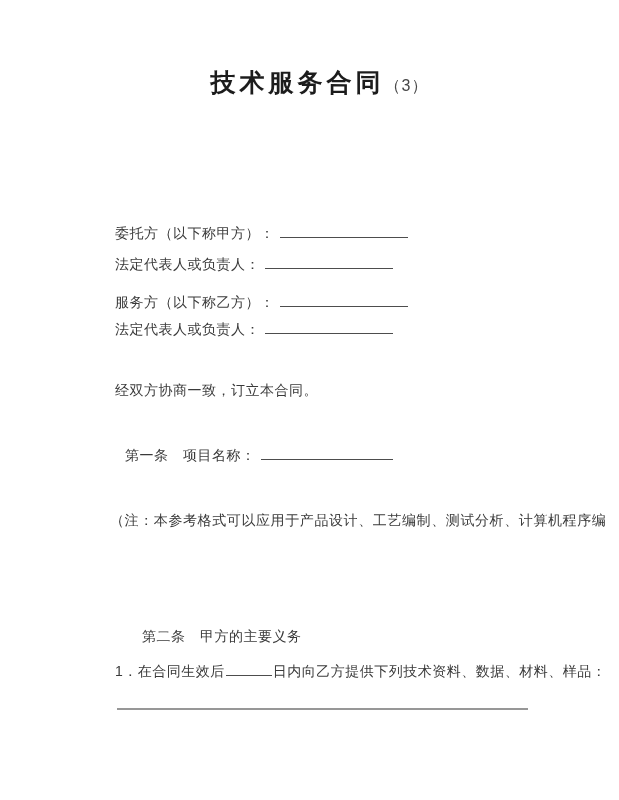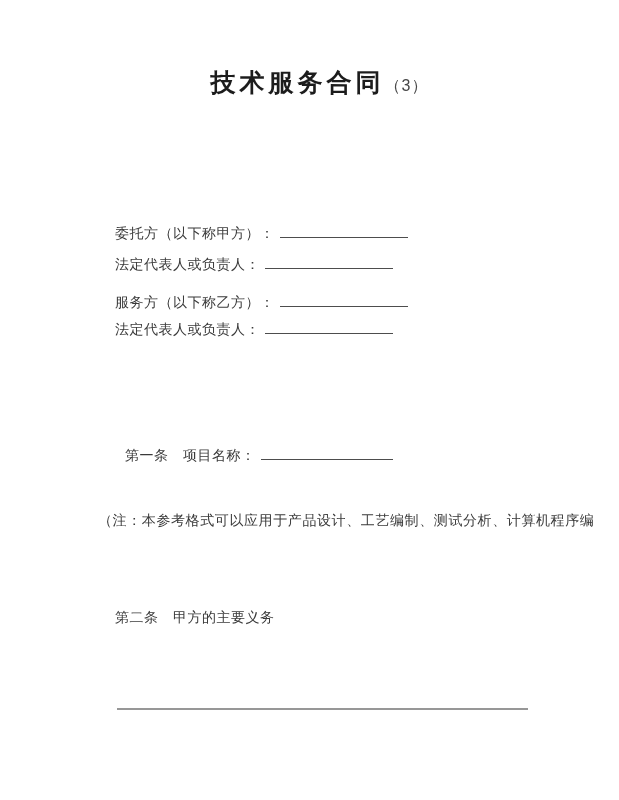--- a/index.html
+++ b/index.html
@@ -58,30 +58,30 @@
   .blank.days { width: 46px; margin-left: 1px; margin-right: 1px; }
   .party-row-1 { top: 211px; margin-top: 13px; }
   .party-row-2 { top: 255px; }
   .party-row-3 { top: 293px; }
   .party-row-4 { top: 320px; }
   .intro-line { top: 382px; }
   .article1-line { top: 446px; margin-left: 10px; }
   .note-para {
     position: absolute;
     top: 504px;
-    left: 70px;
+    left: 82px;
     width: 465px;
     font-size: 14px;
     line-height: 32px;
     letter-spacing: 0.6px;
     color: #3a3a3a;
   }
   .note-para .nline { display: block; white-space: nowrap; }
   .note-para .nline.first { text-indent: 28px; }
-  .article2-line { top: 609px; }
+  .article2-line { top: 628px; margin-left: 27px; }
   .clause1-line { top: 662px; }
   .bottom-rule {
     position: absolute;
     top: 708px;
     left: 117px;
     width: 411px;
     height: 2px;
     background: #979797;
   }
 </style>
@@ -103,29 +103,35 @@
   </div>
 
   <div class="line party-row-3">
     <span>服务方（以下称乙方）：</span><span class="blank party"></span>
   </div>
 
   <div class="line party-row-4">
     <span>法定代表人或负责人：</span><span class="blank party"></span>
   </div>
 
+  <div class="line intro-line">
+    <span>经双方协商一致，订立本合同。</span>
+  </div>
 
   <div class="line article1-line">
     <span>第一条　项目名称：</span><span class="blank project"></span>
   </div>
 
   <div class="note-para">
     <span class="nline first">（注：本参考格式可以应用于产品设计、工艺编制、测试分析、计算机程序编</span>
   </div>
 
   <div class="line article2-line">
     <span>第二条　甲方的主要义务</span>
   </div>
 
+  <div class="line clause1-line">
+    <span>1．在合同生效后</span><span class="blank days"></span><span>日内向乙方提供下列技术资料、数据、材料、样品：</span>
+  </div>
 
   <div class="bottom-rule"></div>
 
 </div>
 
 </body></html>

